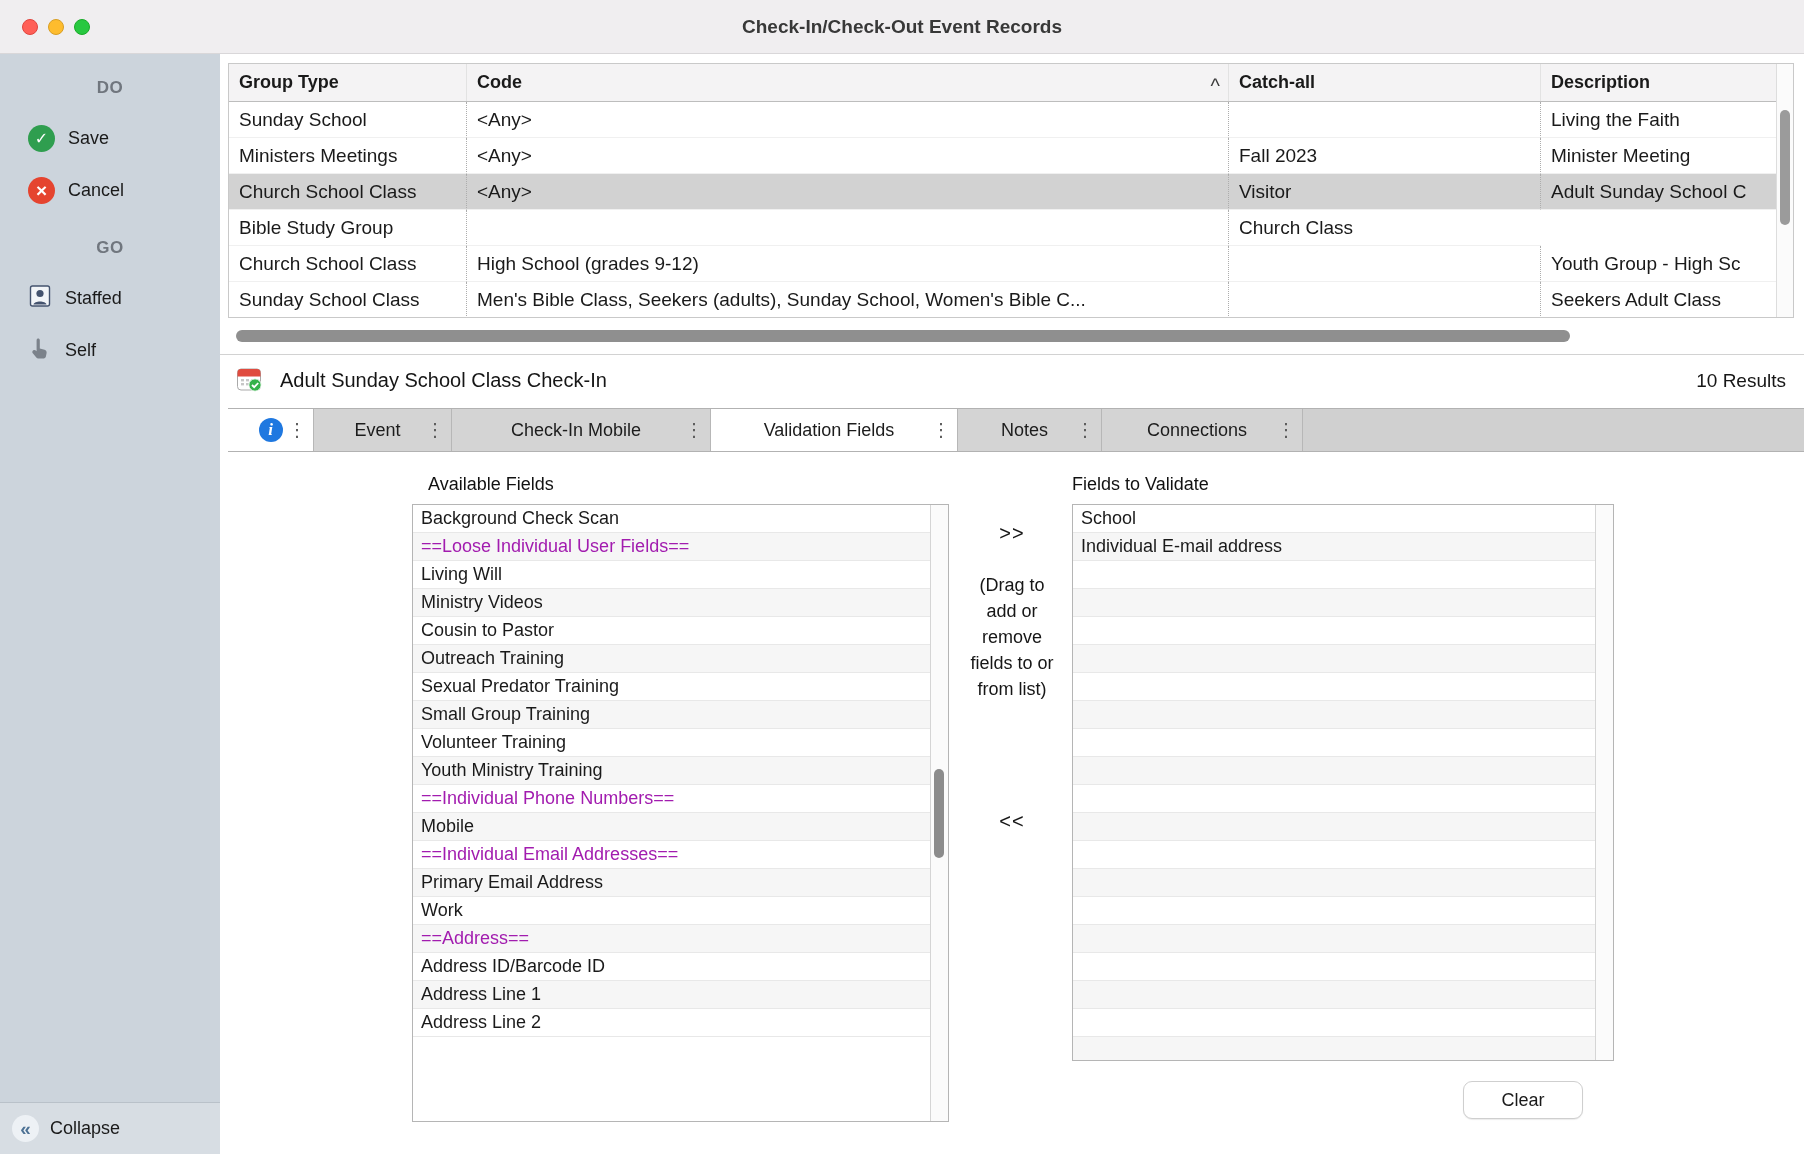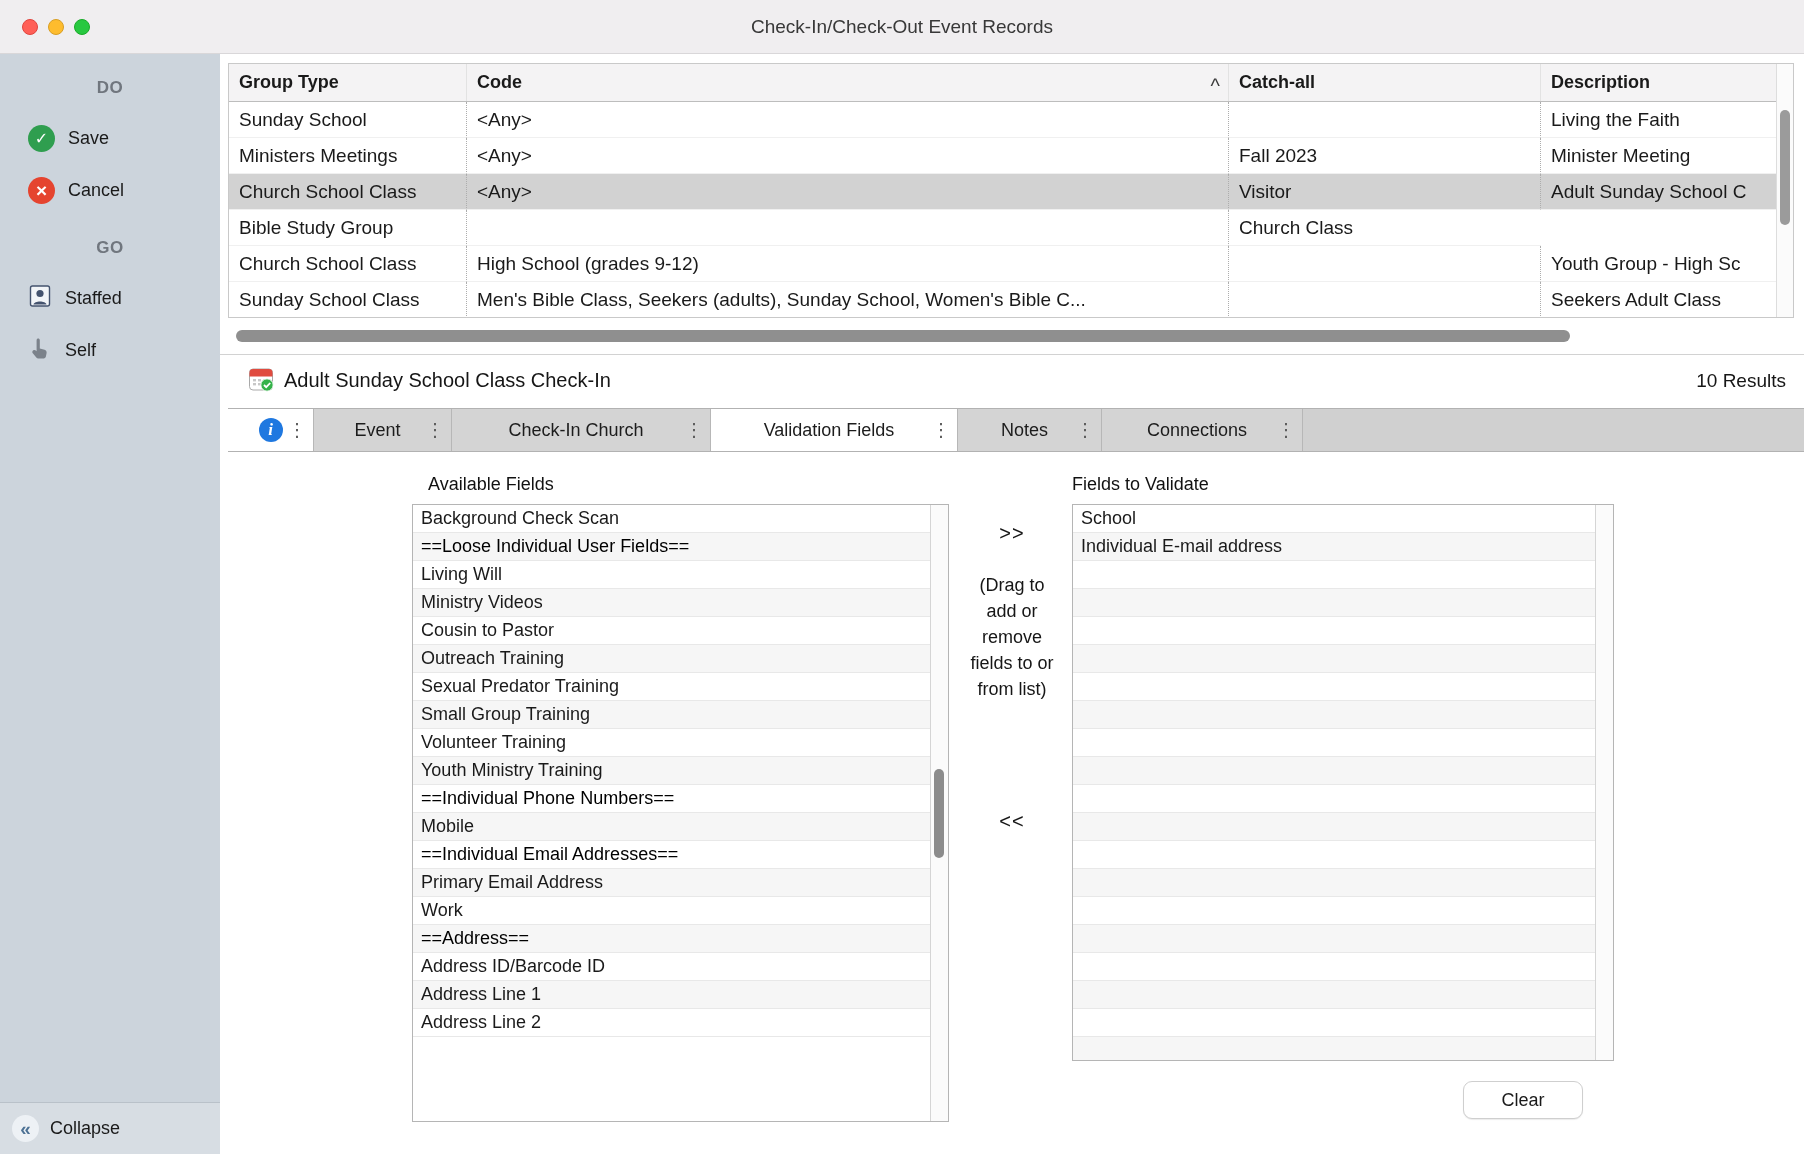--- a/index.html
+++ b/index.html
@@ -8,21 +8,21 @@
   .window{position:relative;width:1804px;height:1154px;background:#fff}
 
   
   .titlebar{position:absolute;top:0;left:0;width:100%;height:54px;background:#f0eef0;
     border-bottom:1px solid #d9d7d9;display:flex;align-items:center;justify-content:center}
   .traffic{position:absolute;left:22px;top:0;height:54px;display:flex;align-items:center;gap:10px}
   .tl{width:16px;height:16px;border-radius:50%;display:inline-block;cursor:default}
   .tl.red{background:#ff5f57;border:1px solid #e0443e}
   .tl.yellow{background:#febc2e;border:1px solid #d89e24}
   .tl.green{background:#28c840;border:1px solid #1aab29}
-  .window-title{font-size:19px;font-weight:normal;color:#383838}
+  .window-title{font-size:19px;font-weight:bold;color:#383838}
 
   
   .sidebar{position:absolute;top:54px;left:0;width:220px;height:1100px;background:#ccd4dc}
   .side-header{margin-top:22px;height:24px;line-height:24px;text-align:center;font-weight:bold;
     font-size:17px;color:#70767e;letter-spacing:.5px}
   .side-item{display:flex;align-items:center;height:48px;padding-left:28px;gap:13px;font-size:18px;cursor:default}
   .mt14{margin-top:14px}.mt4{margin-top:4px}
   .icon-circle{width:27px;height:27px;border-radius:50%;display:flex;align-items:center;
     justify-content:center;color:#fff;font-weight:bold;font-size:16px;flex:0 0 27px}
   .icon-circle.green{background:#2f9e4f}
@@ -48,21 +48,21 @@
   .td:last-child{border-right:none}
   .t-row.selected{background:#d2d2d2}
   .sort-caret{margin-left:auto;font-size:20px;color:#3a3a3a;font-weight:normal;line-height:14px;padding-top:6px}
   .t-vscroll{width:17px;background:#fbfbfb;border-left:1px solid #ddd;position:relative}
   .t-vthumb{position:absolute;left:3px;top:46px;width:10px;height:115px;border-radius:5px;background:#9b9b9b}
   .hscroll{position:absolute;left:8px;top:266px;width:1566px;height:28px}
   .h-thumb{position:absolute;left:8px;top:10px;width:1334px;height:12px;border-radius:6px;background:#8f8f8f}
 
   
   .detail-header{position:absolute;left:0;top:300px;width:1584px;height:52px;border-top:1px solid #d2d2d2;
-    display:flex;align-items:center;padding:0 18px 0 28px;gap:10px;background:#fff}
+    display:flex;align-items:center;padding:0 18px 0 16px;gap:18px;background:#fff}
   .detail-title{font-size:20px;color:#161616}
   .detail-results{margin-left:auto;font-size:19px;color:#161616}
 
   
   .tabbar{position:absolute;left:8px;top:354px;width:1576px;height:44px;background:#d0d0d0;
     border-top:1px solid #b2b2b2;border-bottom:1px solid #b2b2b2;display:flex}
   .tab{position:relative;background:#d4d4d4;border-right:1px solid #b7b7b7;display:flex;
     align-items:center;justify-content:center;cursor:default}
   .tab.white{background:#fff}
   .tab-label{font-size:18px;color:#1c1c1c;padding-right:10px}
@@ -78,21 +78,21 @@
   .panel-label{position:absolute;top:420px;font-size:18px;color:#111}
   .lbl-available{left:208px}
   .lbl-validate{left:852px}
   .listbox{position:absolute;top:450px;border:1px solid #b5b5b5;background:#fff;display:flex}
   .lb-left{left:192px;width:537px;height:618px}
   .lb-right{left:852px;width:542px;height:557px}
   .lb-rows{flex:1;overflow:hidden}
   .list-row{height:28px;line-height:27px;font-size:18px;padding-left:8px;border-bottom:1px solid #e8e8e8;
     white-space:nowrap;overflow:hidden;cursor:default}
   .list-row:nth-child(even){background:#f6f6f6}
-  .list-row[data-type="section"]{color:#000000}
+  .list-row[data-type="section"]{color:#a21caf}
   .lb-scroll{width:18px;border-left:1px solid #d5d5d5;background:#fbfbfb;position:relative}
   .lb-thumb{position:absolute;left:3px;top:264px;width:10px;height:89px;border-radius:5px;background:#8c8c8c}
   .lb-right .lb-rows{background:repeating-linear-gradient(to bottom,
       #ffffff 0px,#ffffff 27px,#e8e8e8 27px,#e8e8e8 28px,
       #f6f6f6 28px,#f6f6f6 55px,#e8e8e8 55px,#e8e8e8 56px)}
   .vrow{height:28px;line-height:27px;font-size:18px;padding-left:8px;white-space:nowrap;overflow:hidden;cursor:default}
 
   .transfer-el{position:absolute;left:748px;width:88px;text-align:center;color:#161616}
   .t-add{top:468px;font-size:20px;letter-spacing:1px;cursor:default}
   .t-hint{top:518px;font-size:18px;line-height:26px}
@@ -240,21 +240,21 @@
     <div class="tabbar">
       <div class="tab t-info white">
         <span class="info-circle">i</span>
         <span class="tab-dots">⋮</span>
       </div>
       <div class="tab t1">
         <span class="tab-label">Event</span>
         <span class="tab-dots">⋮</span>
       </div>
       <div class="tab t2">
-        <span class="tab-label">Check-In Church</span>
+        <span class="tab-label">Check-In Mobile</span>
         <span class="tab-dots">⋮</span>
       </div>
       <div class="tab t3 white">
         <span class="tab-label">Validation Fields</span>
         <span class="tab-dots">⋮</span>
       </div>
       <div class="tab t4">
         <span class="tab-label">Notes</span>
         <span class="tab-dots">⋮</span>
       </div>

